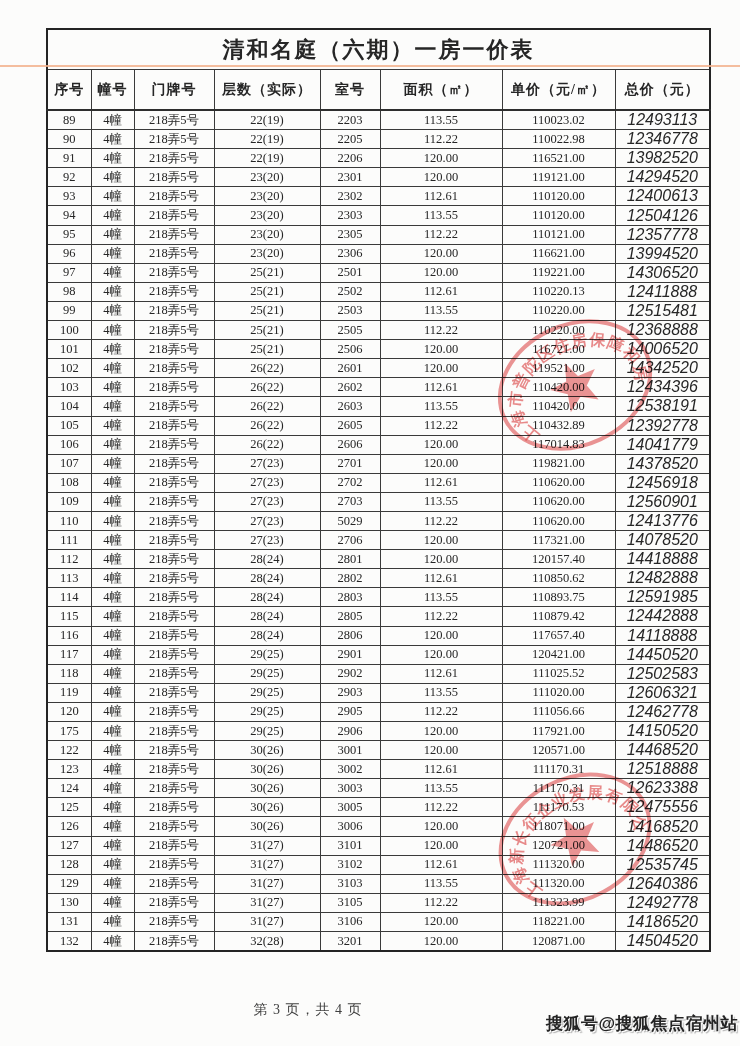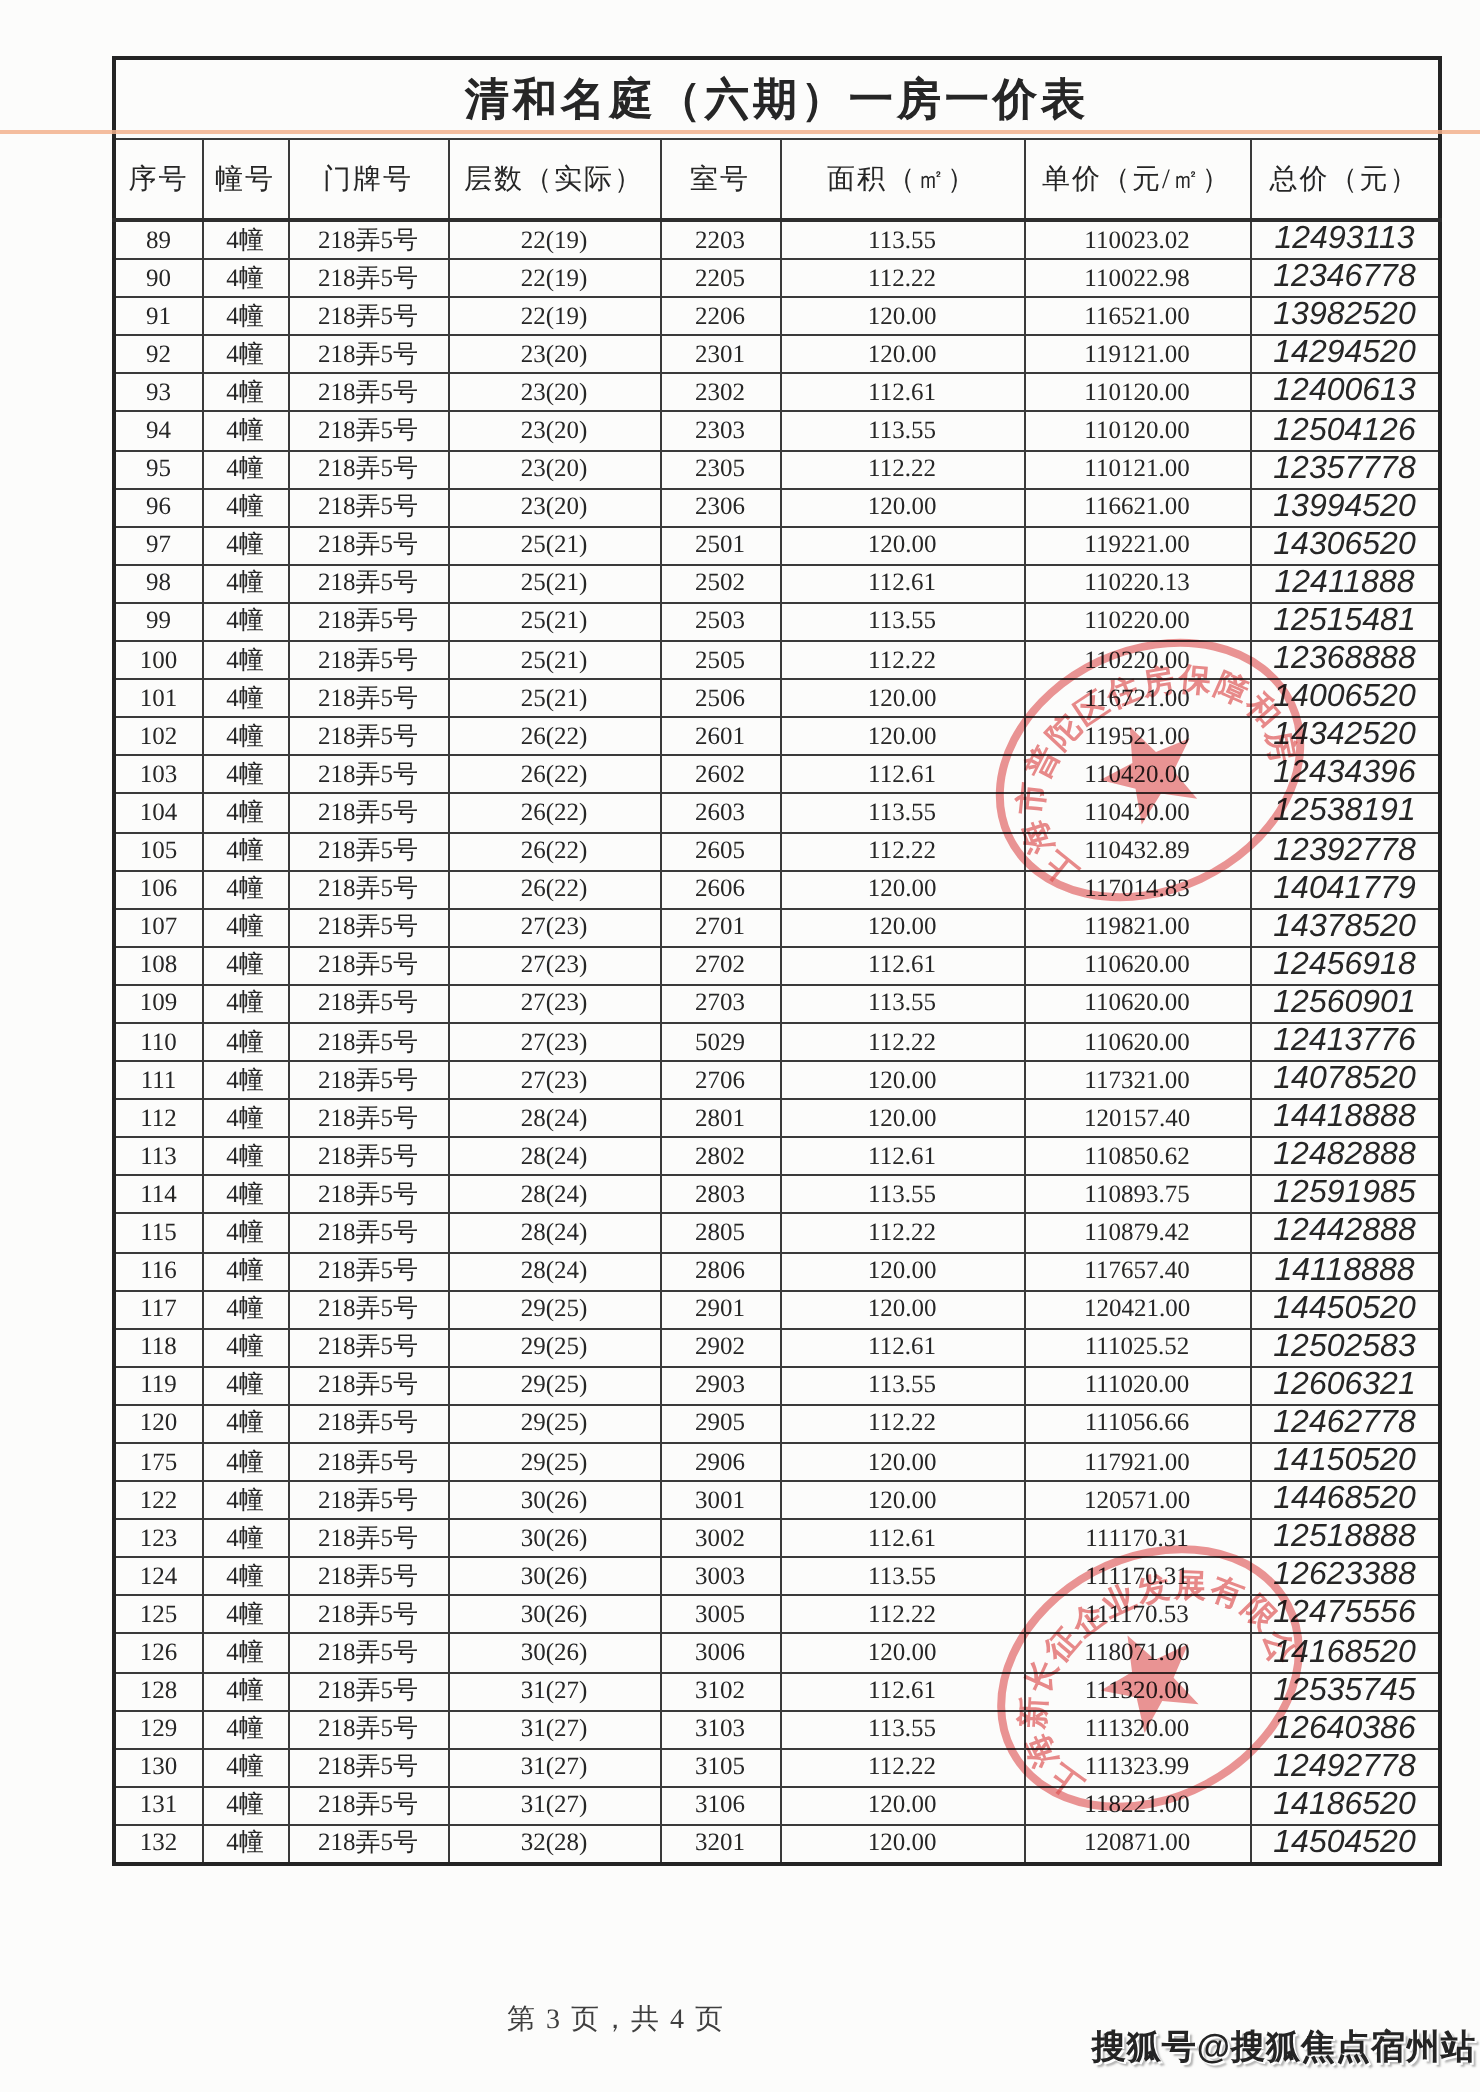--- a/index.html
+++ b/index.html
@@ -7,34 +7,34 @@
     width:740px;height:1046px;position:relative;overflow:hidden;
     background:#fcfcfb;
     font-family:"Liberation Serif","DejaVu Serif",serif;
     color:#262626;
   }
   .scan-line{
     position:absolute;left:0;top:65px;width:740px;height:2px;
     background:#f2b18d;opacity:.85;z-index:3;pointer-events:none;
   }
   .price-table{
-    position:absolute;left:56px;top:28px;width:664px;
+    position:absolute;left:46px;top:28px;width:664px;
     border-collapse:collapse;table-layout:fixed;z-index:1;
   }
   .price-table th,.price-table td{
     border:1.4px solid #3a3a3a;text-align:center;vertical-align:middle;
     padding:0;overflow:hidden;white-space:nowrap;
   }
   .price-table{border:2.5px solid #242424;}
   .title-cell{
     height:39px;font-size:22px;font-weight:bold;letter-spacing:2px;
     border-bottom:1.6px solid #3a3a3a;
   }
   .head-row th{
-    height:39px;font-size:14px;font-weight:normal;letter-spacing:1px;
+    height:39px;font-size:14px;font-weight:bold;letter-spacing:1px;
     border-bottom:2px solid #2e2e2e;
   }
   tbody td{height:18.1px;font-size:12.5px;}
   tbody td.tot{font-family:"Liberation Sans","DejaVu Sans",sans-serif;font-size:16px;font-style:italic;}
   .footer-text{
     position:absolute;left:0;top:1001px;width:616px;text-align:center;
     font-size:14px;color:#3f3f3f;letter-spacing:1px;z-index:2;
   }
   .watermark{
     position:absolute;right:2px;top:1012px;z-index:4;
@@ -461,20 +461,30 @@
         <td>126</td>
         <td>4幢</td>
         <td>218弄5号</td>
         <td>30(26)</td>
         <td>3006</td>
         <td>120.00</td>
         <td>118071.00</td>
         <td class="tot">14168520</td>
       </tr>
       <tr>
+        <td>127</td>
+        <td>4幢</td>
+        <td>218弄5号</td>
+        <td>31(27)</td>
+        <td>3101</td>
+        <td>120.00</td>
+        <td>120721.00</td>
+        <td class="tot">14486520</td>
+      </tr>
+      <tr>
         <td>128</td>
         <td>4幢</td>
         <td>218弄5号</td>
         <td>31(27)</td>
         <td>3102</td>
         <td>112.61</td>
         <td>111320.00</td>
         <td class="tot">12535745</td>
       </tr>
       <tr>

